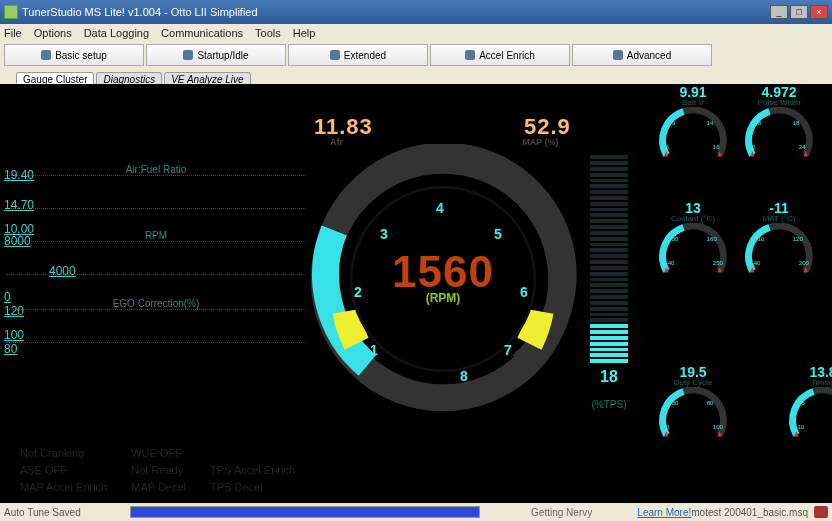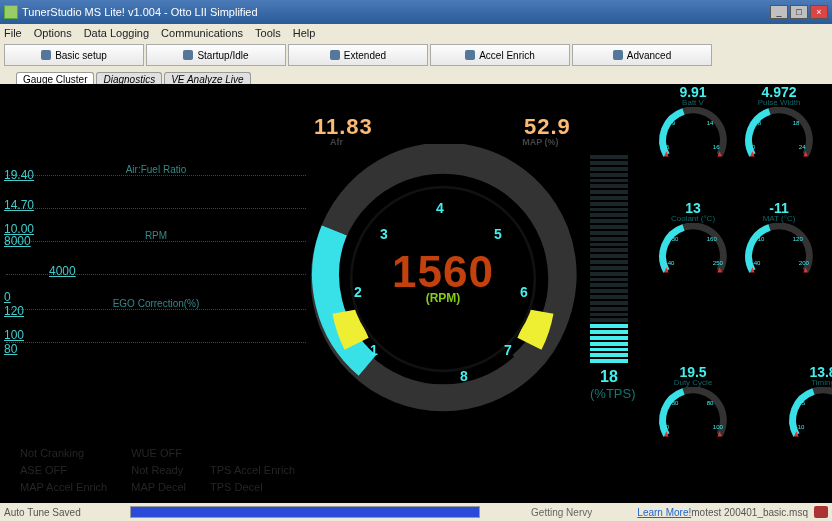--- a/index.html
+++ b/index.html
@@ -48,21 +48,21 @@
   .rpm-lab { color:#84cc16; font-size:12px; font-weight:bold; margin-top:-6px; }
   .rpm-num { position:absolute; color:#4ee; font-size:14px; font-weight:bold; }
   
   
   .tps { position:absolute; left:590px; top:70px; width:38px; height:290px; }
   .tps-bar { width:100%; height:210px; display:flex; flex-direction:column-reverse; }
   .tps-seg { height:4px; margin:1px 0; background:#1a2628; }
   .tps-seg.on { background:#4ee; }
   .tps-val { text-align:center; margin-top:4px; }
   .tps-val .v { color:#4ee; font-size:16px; font-weight:bold; }
-  .tps-val .l { color:#177; font-size:13px; }
+  .tps-val .l { color:#177; font-size:10px;margin-top:13px; }
   
   
   .smg { position:absolute; width:78px; text-align:center; }
   .smg .val { color:#4ee; font-size:14px; font-weight:bold; }
   .smg .lab { color:#166; font-size:8px; margin-top:-2px; }
   .smg svg { width:76px; height:58px; }
   
   
   .statgrid { position:absolute; left:18px; bottom:6px; font-size:11px; color:#252525; line-height:15px; }
   .statgrid td { padding:0 22px 0 0; white-space:nowrap; }

